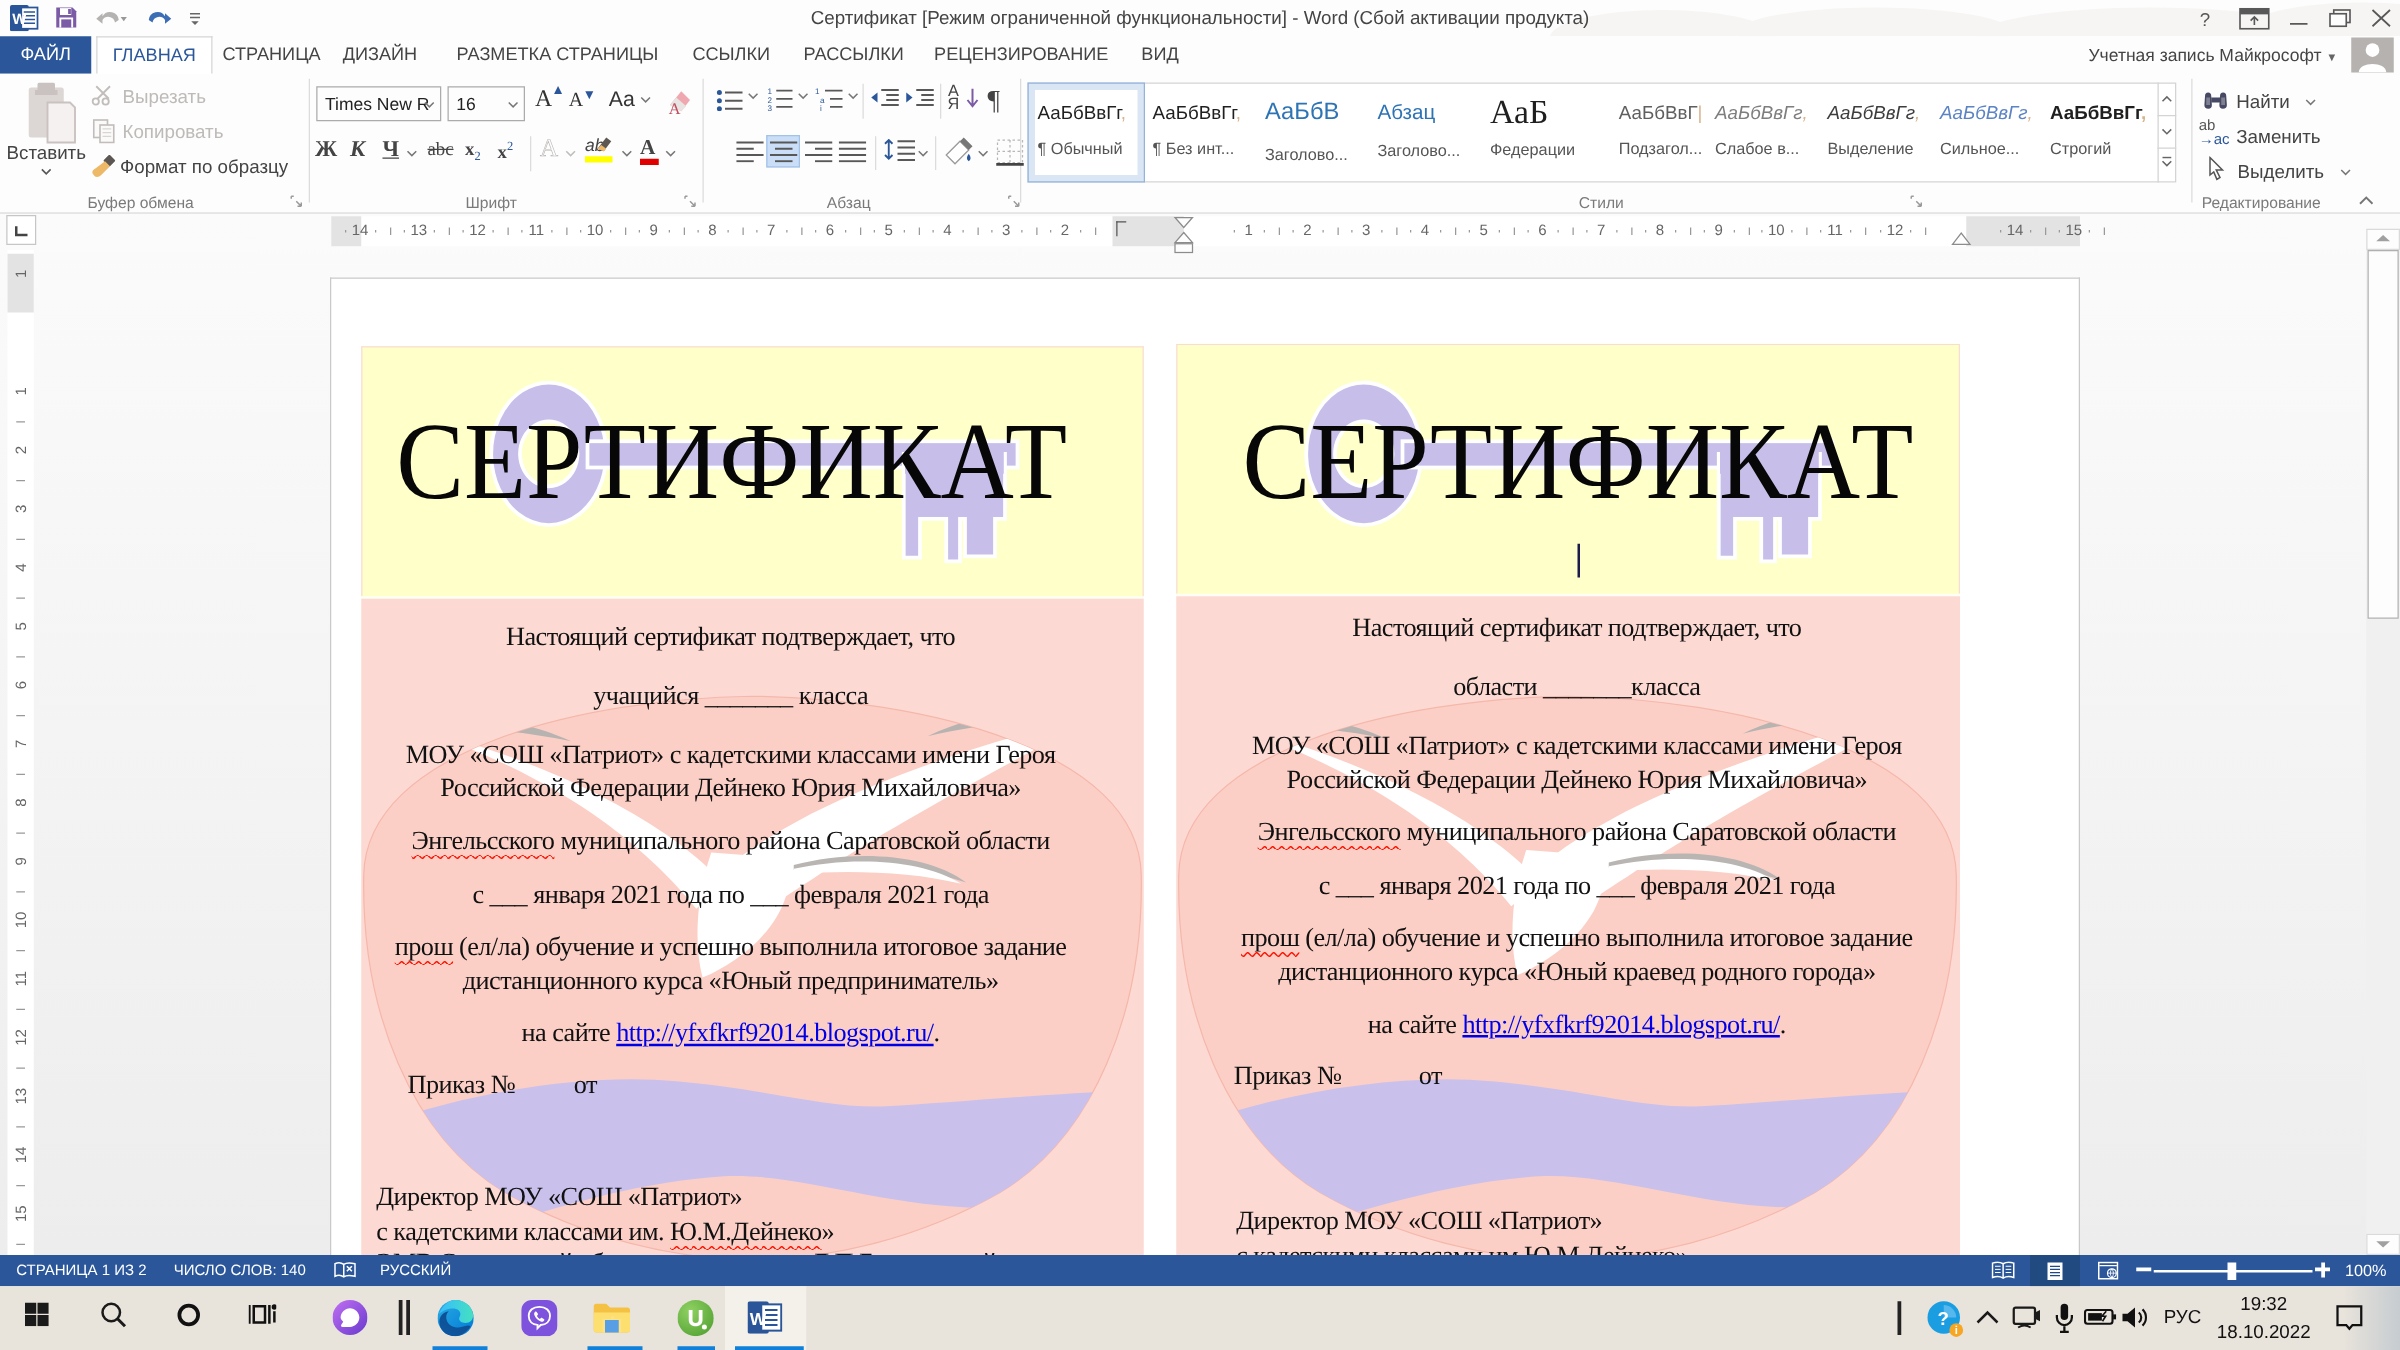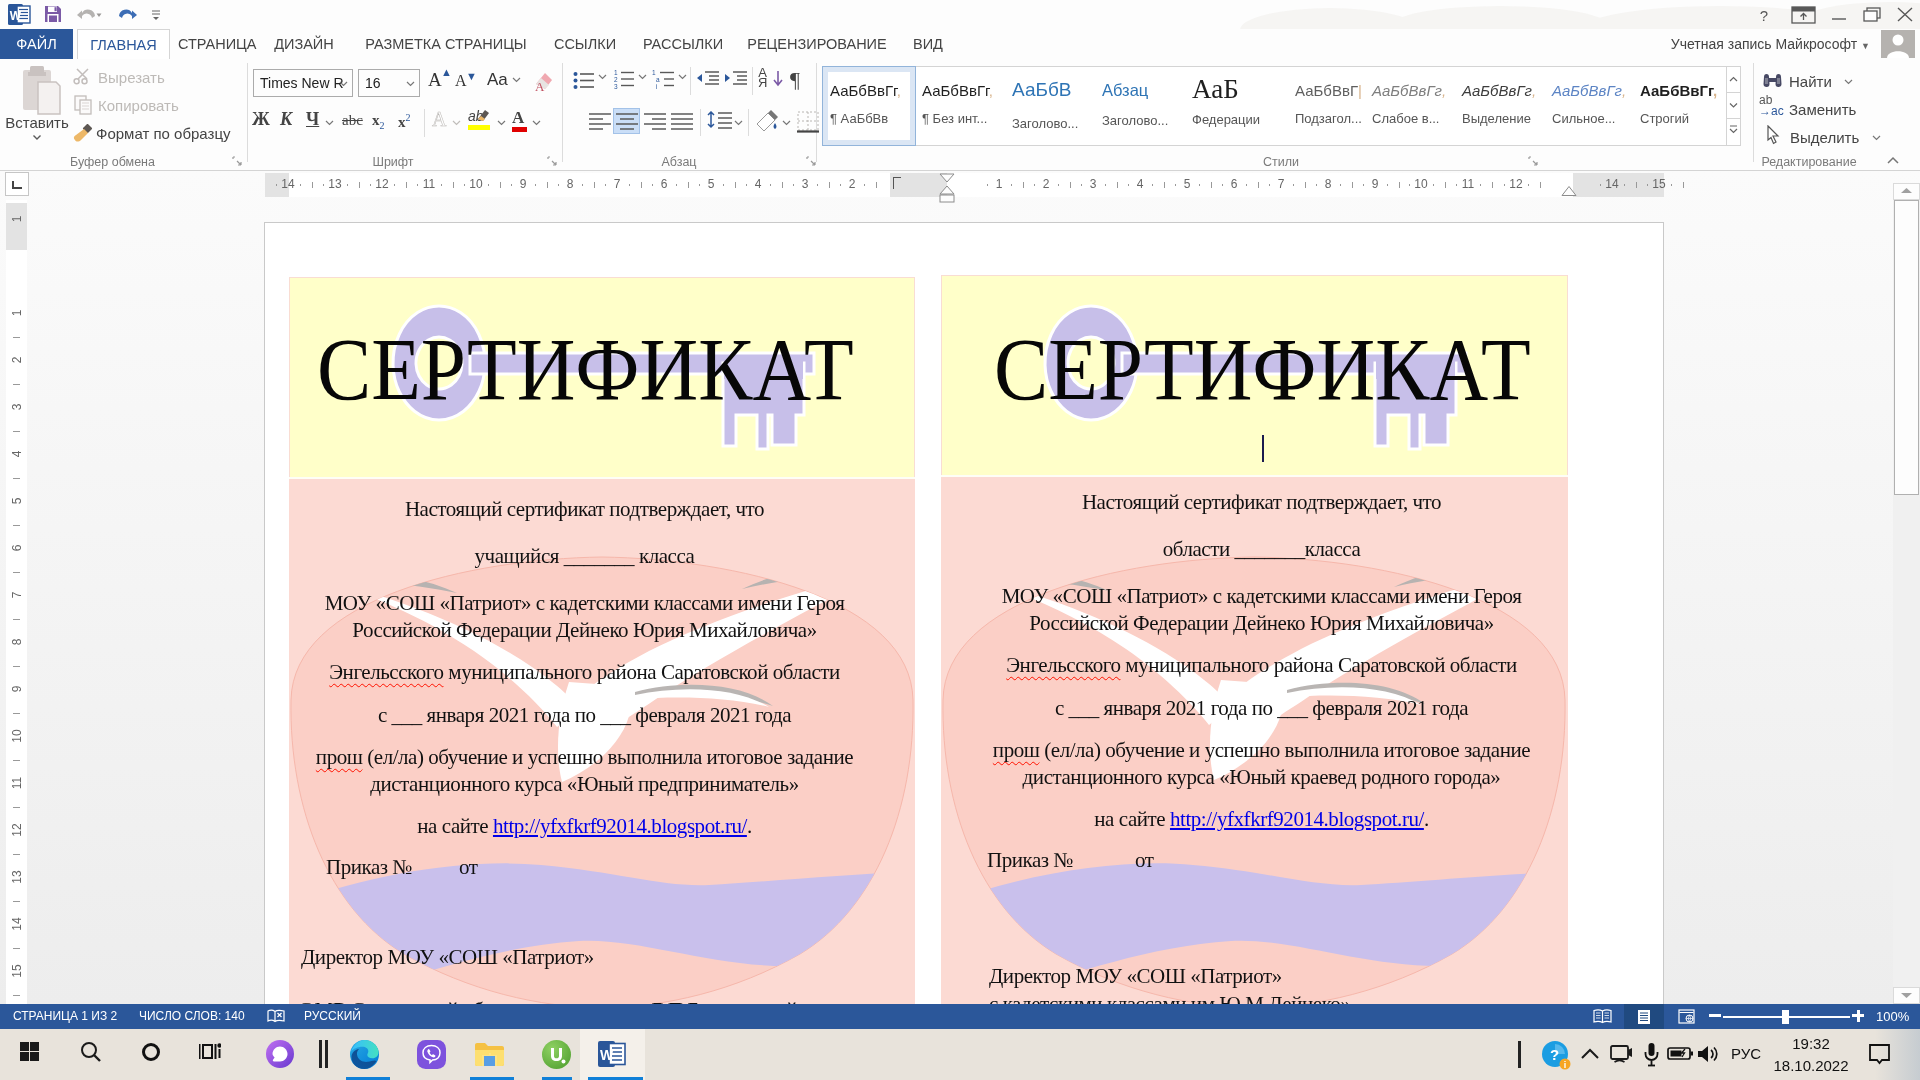--- a/index.html
+++ b/index.html
@@ -55,20 +55,21 @@
 <body>
 <div id="title" class="abs">
  <svg class="abs" style="left:1240px;top:0" width="680" height="29" viewBox="0 0 680 29">
       <g fill="#f6f5f3">
         <ellipse cx="90" cy="30" rx="90" ry="22"></ellipse>
         <ellipse cx="260" cy="26" rx="110" ry="20"></ellipse>
         <ellipse cx="480" cy="30" rx="140" ry="24"></ellipse>
         <ellipse cx="650" cy="22" rx="90" ry="20"></ellipse>
       </g>
     </svg>
+ <div class="t abs">Сертификат [Режим ограниченной функциональности] - Word (Сбой активации продукта)</div>
  <svg class="abs" style="left:8px;top:4px" width="24" height="21" viewBox="0 0 24 21">
       <rect x="0" y="0" width="15" height="21" rx="1.5" fill="#2a5699"></rect>
       <rect x="9" y="2" width="13" height="17" fill="#fff" stroke="#2a5699" stroke-width="1.4"></rect>
       <g stroke="#2a5699" stroke-width="1.2">
         <line x1="11" y1="5.5" x2="20" y2="5.5"></line>
         <line x1="11" y1="8.5" x2="20" y2="8.5"></line>
         <line x1="11" y1="11.5" x2="20" y2="11.5"></line>
         <line x1="11" y1="14.5" x2="20" y2="14.5"></line>
       </g>
       <text x="7.5" y="15.5" font-size="12" font-weight="bold" fill="#fff" text-anchor="middle" font-family="Liberation Sans">W</text>
@@ -370,21 +371,21 @@
       <path d="M1 5 L4.5 1.5 L8 5" stroke="#666" stroke-width="1.2" fill="none"></path>
     </svg>
  <svg class="abs" style="left:1729px;top:43px" width="9" height="7" viewBox="0 0 9 7">
       <path d="M1 1.5 L4.5 5 L8 1.5" stroke="#666" stroke-width="1.2" fill="none"></path>
     </svg>
  <svg class="abs" style="left:1729px;top:66px" width="9" height="12" viewBox="0 0 9 12">
       <path d="M1 1 H8 M1 4 L4.5 7.5 L8 4" stroke="#666" stroke-width="1.2" fill="none"></path>
     </svg>
  <div class="sitem abs" style="left:828px">
       <div class="ss" style="font-size:15px">АаБбВвГг<span class="scom">,</span></div>
-      <div class="sl">¶ АаБбВв</div>
+      <div class="sl">¶ Обычный</div>
     </div>
  <div class="sitem abs" style="left:920px">
       <div class="ss" style="font-size:15px">АаБбВвГг<span class="scom">,</span></div>
       <div class="sl">¶ Без инт...</div>
     </div>
  <div class="sitem abs" style="left:1010px">
       <div class="ss" style="font-size:19px;color:#2e74b5;top:-3px;position:relative">АаБбВ</div>
       <div class="sl">Заголово...</div>
     </div>
  <div class="sitem abs" style="left:1100px">
@@ -655,20 +656,21 @@
    <div class="ct abs" style="top:17px">Настоящий сертификат подтверждает, что</div>
    <div class="ct abs" style="top:64px">учащийся _______ класса</div>
    <div class="ct abs" style="top:111px">МОУ «СОШ «Патриот» с кадетскими классами имени Героя<br>Российской Федерации Дейнеко Юрия Михайловича»</div>
    <div class="ct abs" style="top:180px"><span class="squig">Энгельсского</span> муниципального района Саратовской области</div>
    <div class="ct abs" style="top:223px">с ___ января 2021 года по ___ февраля 2021 года</div>
    <div class="ct abs" style="top:265px"><span class="squig">прош</span> (ел/ла) обучение и успешно выполнила итоговое задание<br>дистанционного курса «Юный предприниматель»</div>
    <div class="ct abs" style="top:334px">на сайте <span class="link">http://yfxfkrf92014.blogspot.ru/</span>.</div>
   </div>
   <div class="lt abs" style="left:37px;top:376px">Приказ №<span style="display:inline-block;width:47px"></span>от</div>
   <div class="lt abs" style="left:12px;top:466px">Директор МОУ «СОШ «Патриот»</div>
+  <div class="lt abs" style="left:12px;top:494px">с кадетскими классами им. <span class="squig">Ю.М.Дейнеко</span>»</div>
   <div class="lt abs" style="left:12px;top:519px">ЭМВ Саратовской области</div>
   <div class="lt abs" style="left:360px;top:519px">Д.П.Барановский</div>
  </div>
 
  <div class="yellow abs" style="left:941px;top:104px;width:627px;height:202px">
   <svg width="627" height="202" viewBox="0 0 627 202">
    <g fill="#c7bfe9" stroke="#fff" stroke-width="3">
     <path fill-rule="evenodd" d="M150 31 a46 57 0 1 0 0.01 0 Z M150 62 a23 26 0 1 0 0.01 0 Z"></path>
     <rect x="181" y="78" width="344" height="21"></rect>
     <path d="M434 88 L515 88 L515 140 L507 140 L507 170 L483 170 L483 140 L479 140 L479 174 L468 174 L468 140 L447 140 L447 171 L434 171 Z"></path>

